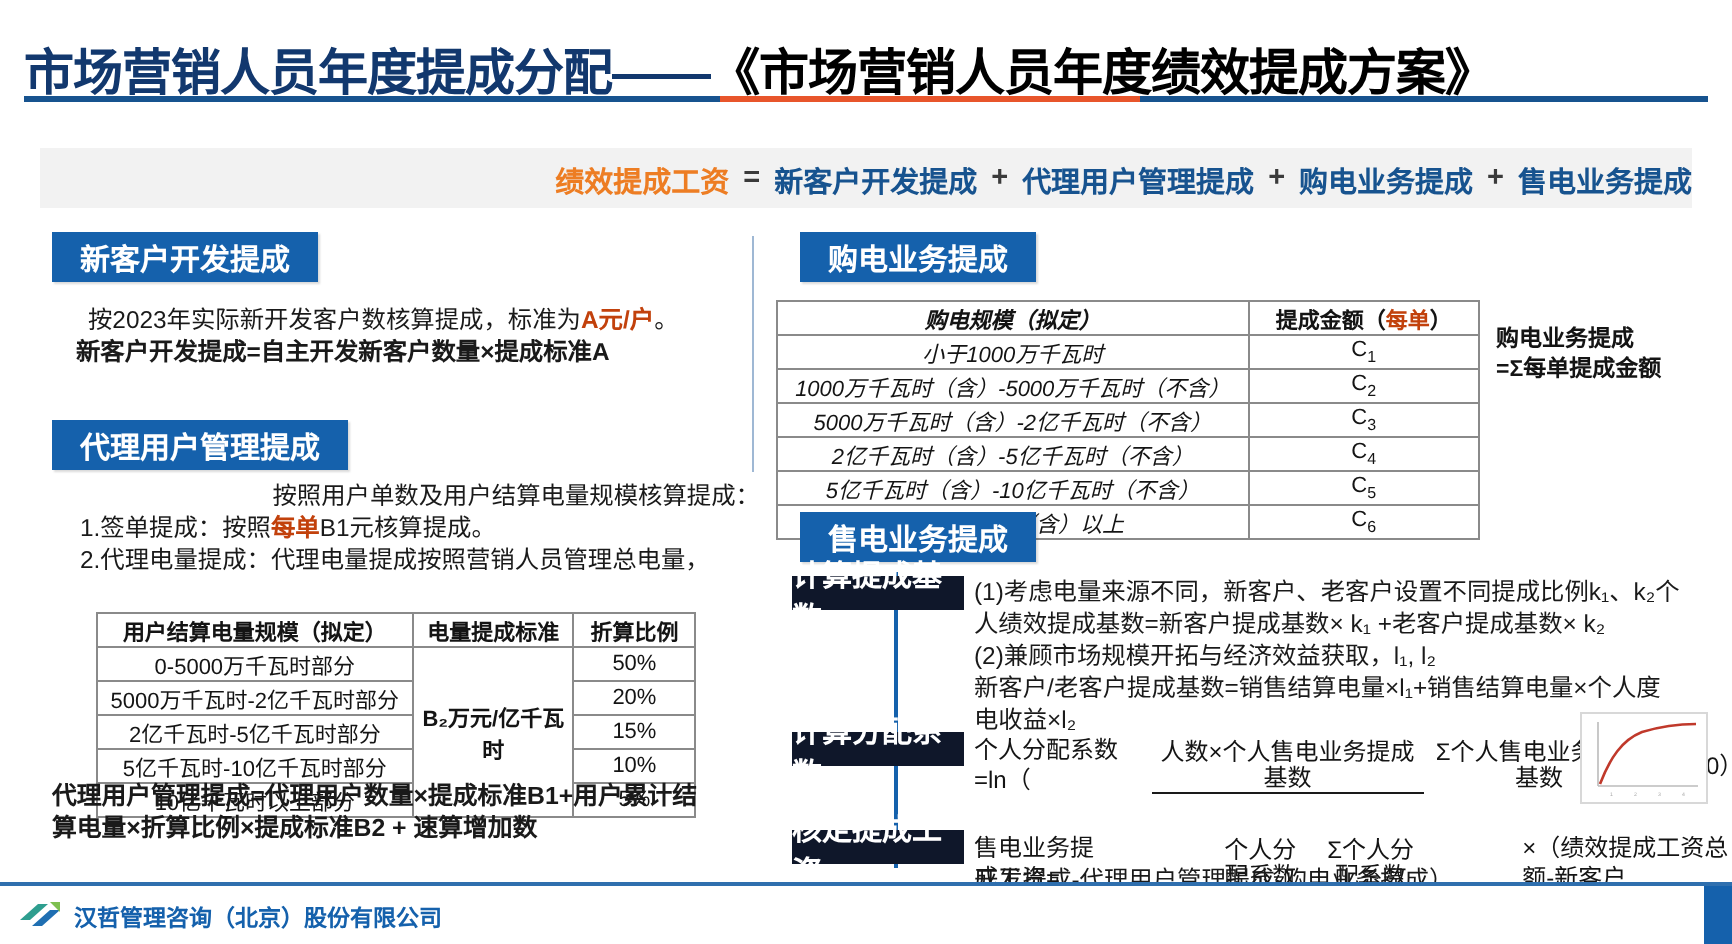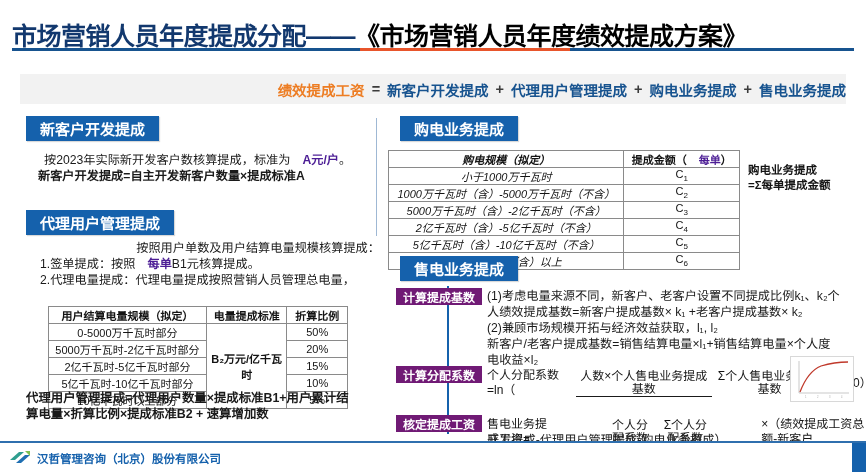--- a/index.html
+++ b/index.html
@@ -29,21 +29,21 @@
   .fb-op{color:#3b3b3b;font-weight:bold;}
 
   
   .banner{position:absolute;background:#1561ac;color:#fff;font-weight:bold;
     font-size:15px;display:flex;align-items:center;padding:0 14px;height:25px;
     box-shadow:1px 1px 1px rgba(0,0,0,.15);}
 
   
   .body-txt{position:absolute;font-size:12.2px;color:#1a1a1a;line-height:16px;}
   .b-bold{font-weight:bold;}
-  .hl{color:#4c1d95;font-weight:bold;padding-left:12px;}
+  .hl{color:#c2410c;font-weight:bold;}
 
   
   .vdiv{position:absolute;left:376px;top:118px;width:1px;height:118px;background:#9fb8d4;}
 
   
   table{border-collapse:collapse;}
   .tbl{position:absolute;font-size:11px;color:#141414;}
   .tbl td,.tbl th{border:1px solid #8a8a8a;text-align:center;padding:0 2px;}
   .tbl th{font-weight:bold;background:#fff;}
 
@@ -57,21 +57,21 @@
   #buy-table{left:388px;top:150px;width:352px;}
   #buy-table th{height:15px;}
   #buy-table td{height:14.5px;}
   #buy-table .c1{width:238px;font-style:italic;}
   #buy-table .c2{width:114px;}
 
   
   .note{position:absolute;font-size:11.5px;font-weight:bold;color:#141414;line-height:15px;}
 
   
-  .chip{position:absolute;background:#701a75;color:#fff;font-weight:bold;font-size:12px;
+  .chip{position:absolute;background:#0f172a;color:#fff;font-weight:bold;font-size:15px;
     height:17px;display:flex;align-items:center;justify-content:center;width:86px;}
   .chip-rail{position:absolute;left:447px;top:286px;width:2px;height:148px;background:#1561ac;}
   .chip-tick{position:absolute;width:8px;height:2px;background:#1561ac;}
 
   
   .frac{display:inline-flex;flex-direction:row;vertical-align:middle;
     text-align:center;margin:0 2px;}
   .frac .num{border-bottom:1.1px solid #1a1a1a;padding:0 3px;line-height:13px;}
   .frac .den{padding:0 3px;line-height:13px;}
   .eqline{font-size:12px;line-height:15px;color:#141414;display:flex;align-items:center;flex-wrap:nowrap;}

